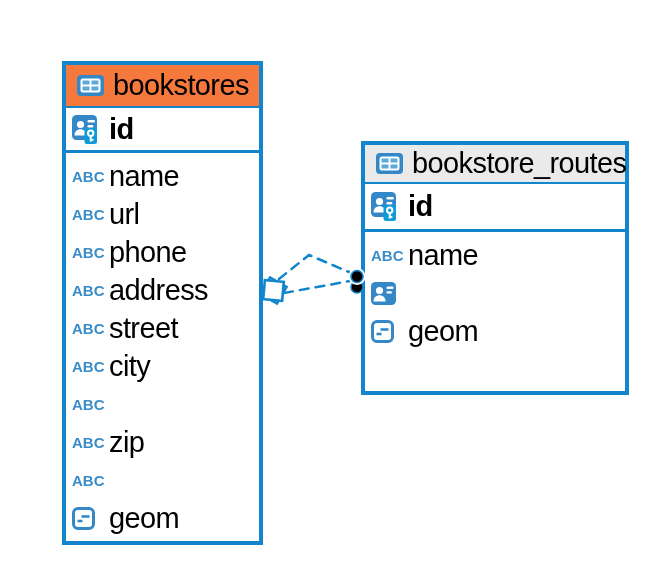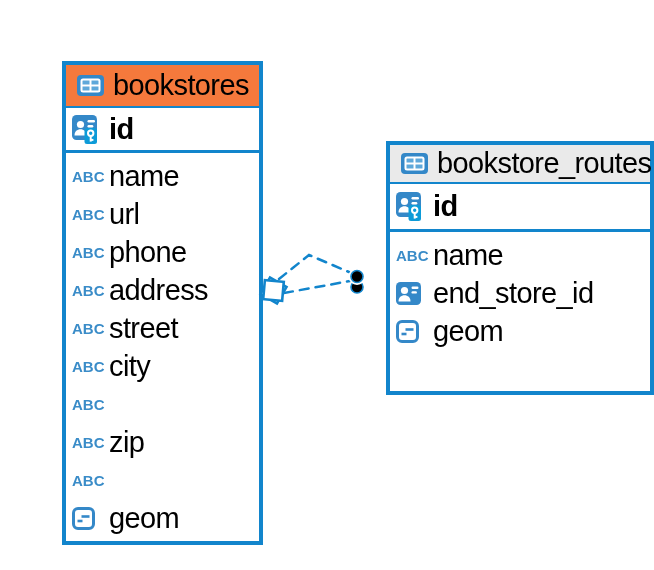--- a/index.html
+++ b/index.html
@@ -2,21 +2,21 @@
 <html><head>
 <meta charset="utf-8">
 <style>
   html,body{margin:0;padding:0;background:#ffffff;}
   body{width:654px;height:570px;overflow:hidden;font-family:"Liberation Sans",sans-serif;}
   .canvas{position:relative;width:519px;height:570px;background:#ffffff;}
 
   .ertable{position:absolute;background:#ffffff;border:4px solid #1285cc;box-sizing:border-box;
            display:flex;flex-direction:column;}
   .t-bookstores{left:62px;top:61px;width:201px;height:484px;}
-  .t-routes{left:386px;top:141px;width:268px;height:254px;}
+  .t-routes{left:361px;top:141px;width:268px;height:254px;}
 
   .thead{display:flex;align-items:center;padding-left:11px;gap:9px;flex:none;}
   .t-bookstores .thead{height:41px;background:#f5793c;}
   .t-routes .thead{height:37px;background:#eaeaea;}
 
   .divider{height:2px;background:#1285cc;flex:none;}
   .divider.thick{height:3px;}
 
   .keyrow{display:flex;align-items:center;padding-left:6px;flex:none;border-radius:11px;}
   .t-bookstores .keyrow{height:42px;}
@@ -181,21 +181,20 @@
       <div class="row">
         <span class="iconslot">
           <svg width="25" height="23" viewBox="0 0 25 23">
             <rect width="25" height="23" rx="4.5" fill="#3488c8"></rect>
             <circle cx="8.5" cy="8.5" r="3.6" fill="#fff"></circle>
             <path d="M2.5 19.5 C2.5 15.3 5.2 13.2 8.5 13.2 C11.8 13.2 14.5 15.3 14.5 19.5 Z" fill="#fff"></path>
             <rect x="15.5" y="4.5" width="7" height="2.4" rx="1.2" fill="#fff"></rect>
             <rect x="15.5" y="9.2" width="5.4" height="2.4" rx="1.2" fill="#fff"></rect>
           </svg>
         </span>
-        <span class="cname">end_store_id</span>
       </div>
       <div class="row">
         <span class="iconslot">
           <svg width="23" height="23" viewBox="0 0 23 23">
             <rect x="1.5" y="1.5" width="20" height="20" rx="4.5" fill="#fff" stroke="#3488c8" stroke-width="3"></rect>
             <line x1="5.5" y1="14" x2="10.5" y2="14" stroke="#3488c8" stroke-width="2.6"></line>
             <line x1="9.5" y1="9.5" x2="17.5" y2="9.5" stroke="#3488c8" stroke-width="2.6"></line>
           </svg>
         </span>
         <span class="cname">geom</span>

